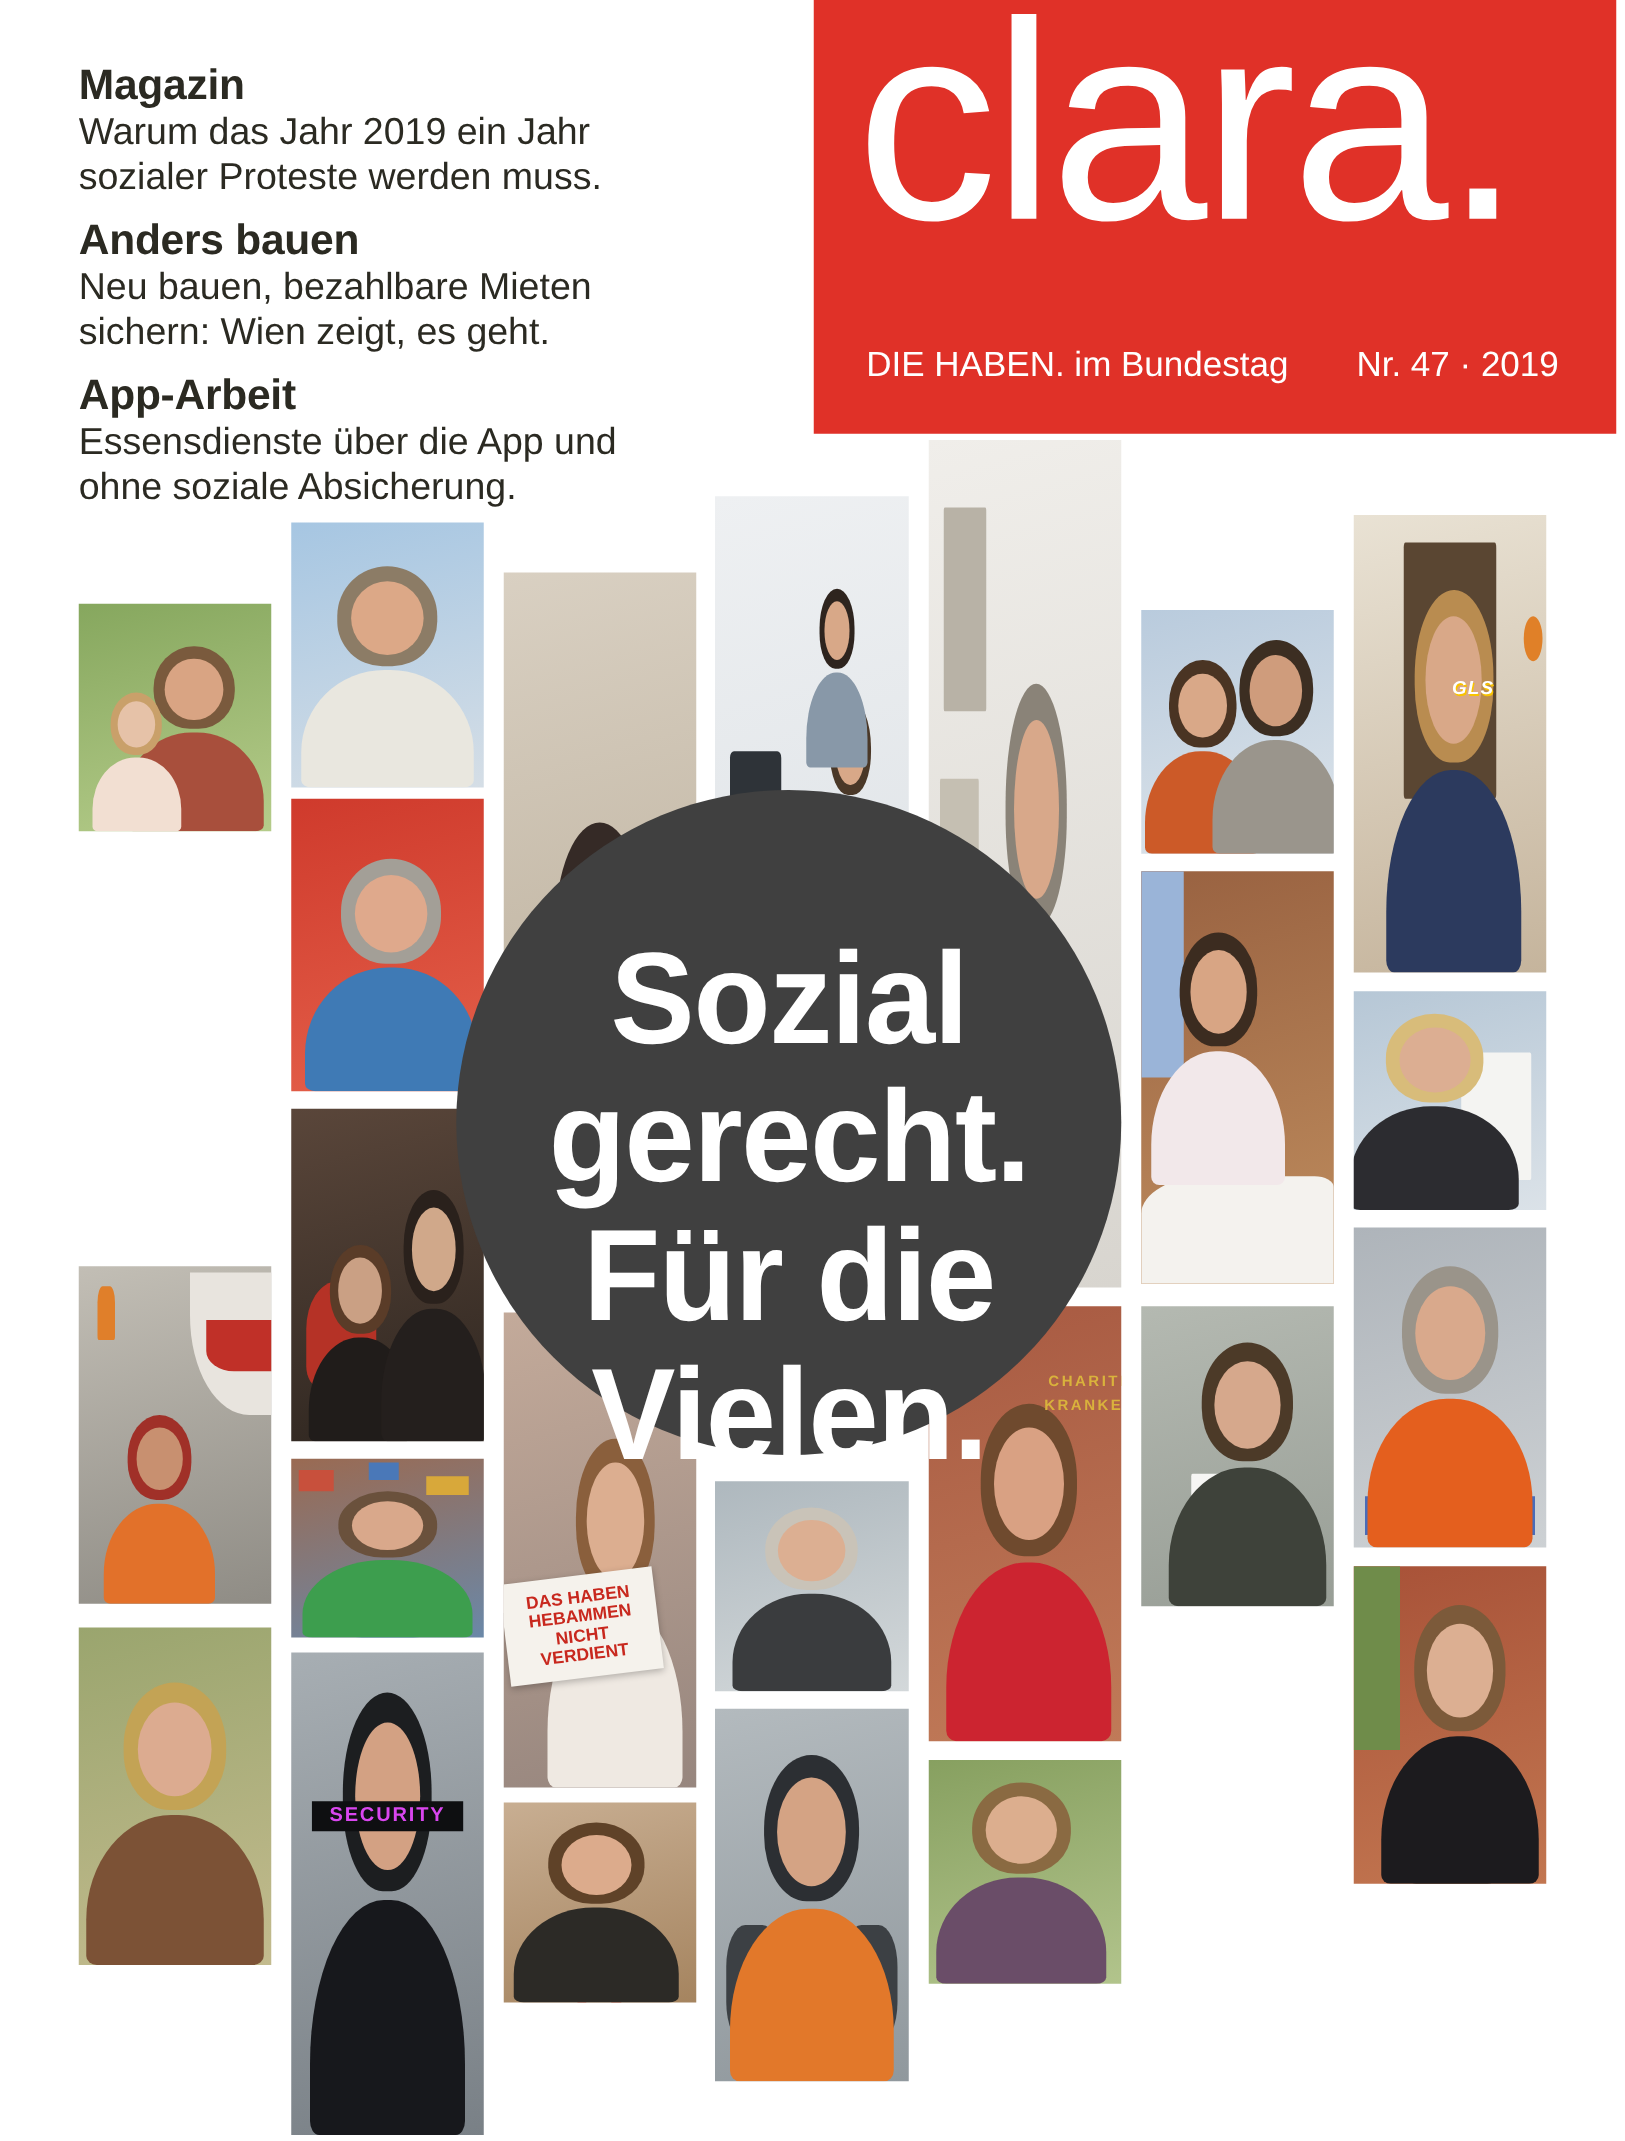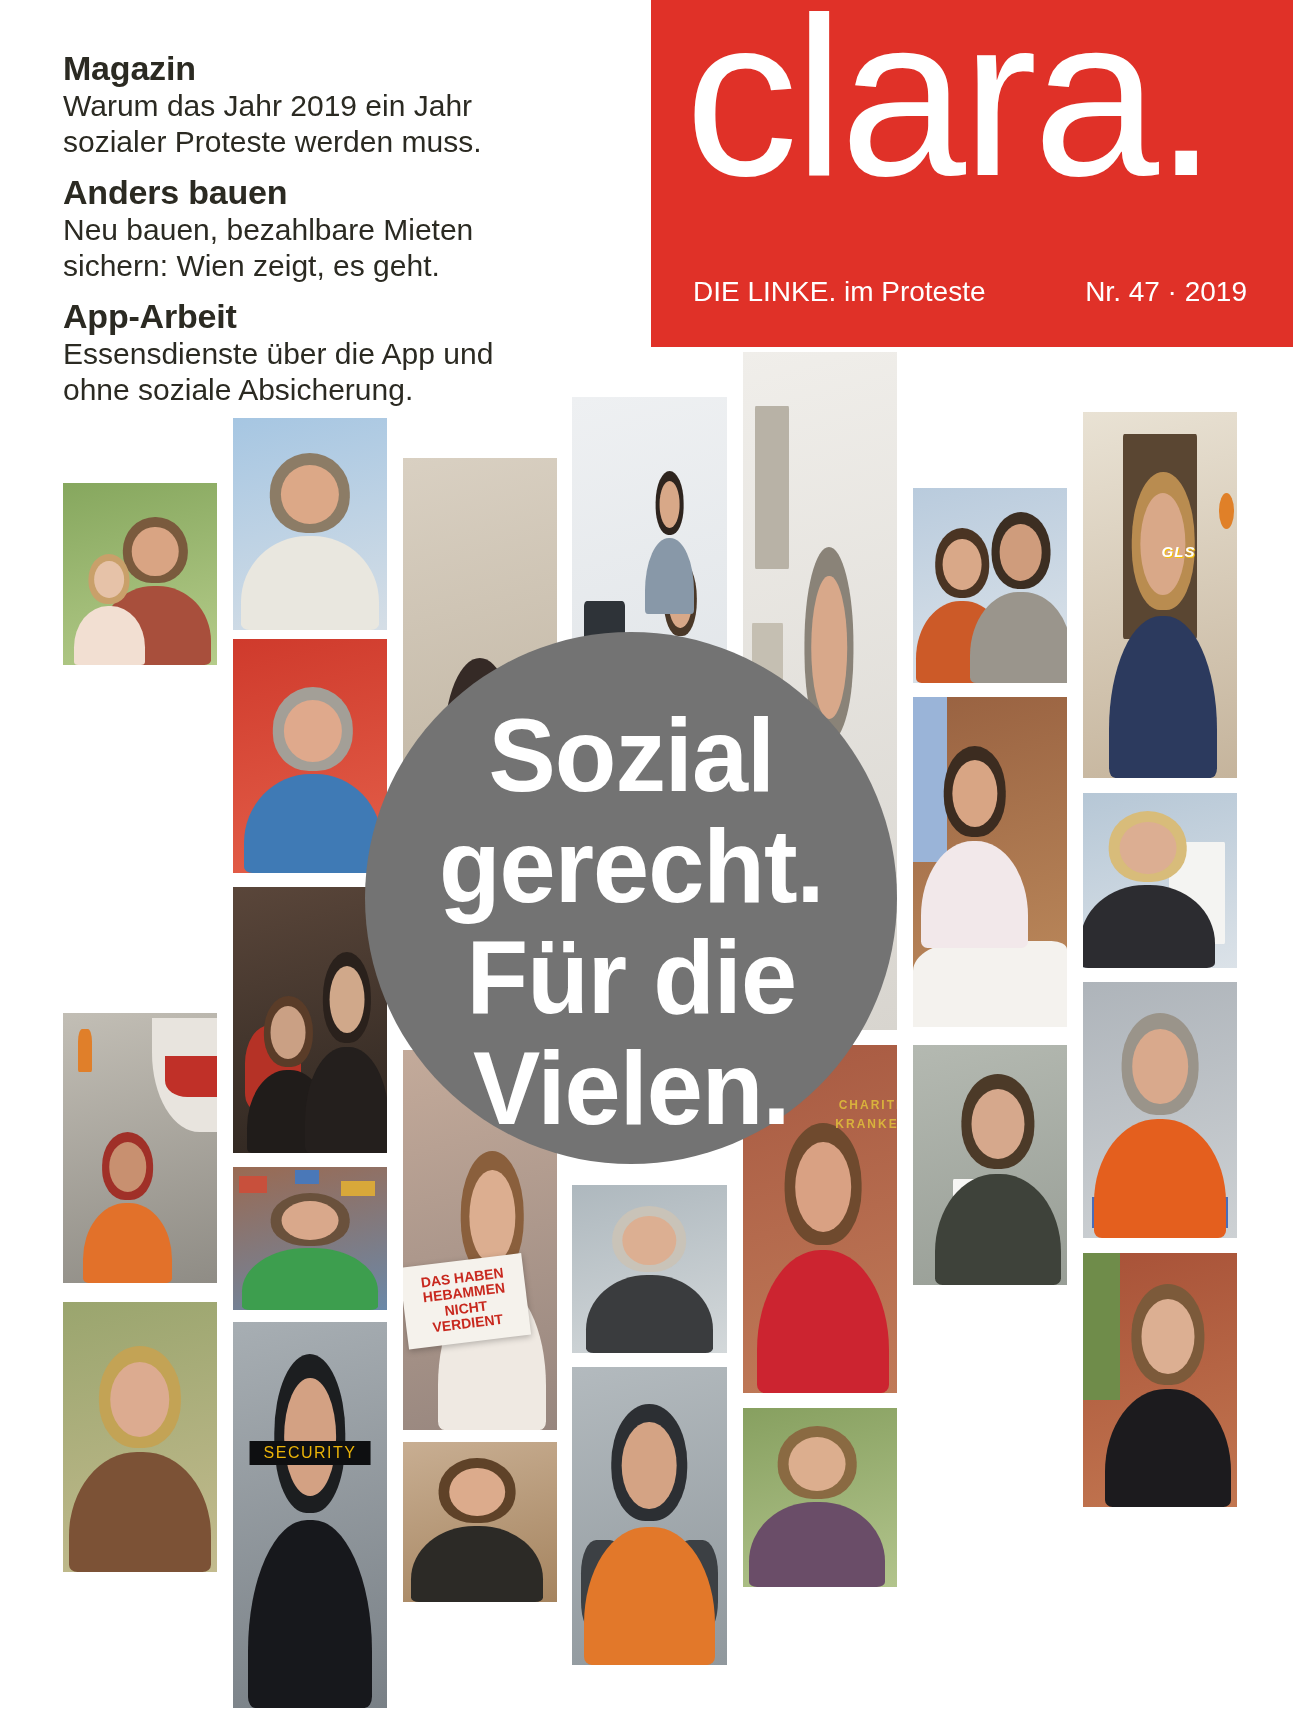--- a/index.html
+++ b/index.html
@@ -14,37 +14,37 @@
 
   
   #masthead{position:absolute;left:651px;top:0;width:642px;height:347px;background:#e03128;}
   #logo{position:absolute;left:34px;top:-28px;color:#ffffff;font-size:226px;line-height:250px;
         font-weight:normal;letter-spacing:-4px;}
   #tagline{position:absolute;left:42px;bottom:38px;color:#ffffff;font-size:28px;line-height:34px;}
   #issue{position:absolute;right:46px;bottom:38px;color:#ffffff;font-size:28px;line-height:34px;}
 
   
   #claim{position:absolute;left:365px;top:632px;width:532px;height:532px;border-radius:50%;
-         background:#737373;z-index:5;display:flex;align-items:center;justify-content:center;}
+         background:#404040;z-index:5;display:flex;align-items:flex-end;justify-content:center;}
   #claim-text{color:#ffffff;font-weight:bold;font-size:104px;line-height:111px;text-align:center;
               transform:translateY(24px) scaleX(0.97);letter-spacing:-1px;}
 
   
   #collage{position:absolute;left:0;top:0;width:1300px;height:1713px;}
   .tile{position:absolute;overflow:hidden;z-index:1;}
   .accent{position:absolute;z-index:1;}
   .person{position:absolute;z-index:2;}
   .p-hair{position:absolute;left:50%;top:-2%;width:58%;height:46%;transform:translateX(-50%);
           border-radius:50% 50% 45% 45%;}
   .p-head{position:absolute;left:50%;top:5%;width:42%;height:34%;transform:translateX(-50%);
           border-radius:50%;}
   .p-torso{position:absolute;left:0;bottom:0;width:100%;height:54%;
            border-radius:48% 48% 6% 6% / 70% 70% 6% 6%;}
   .plabel{position:absolute;z-index:3;white-space:pre-line;text-align:center;}
-  .label-security{color:#eab308;background:#0e0f11;font-weight:normal;font-size:16px;
+  .label-security{color:#d946ef;background:#0e0f11;font-weight:bold;font-size:16px;
                   letter-spacing:1.5px;padding:3px 14px;}
   .label-verdi{color:#ffffff;background:#d02c28;font-weight:bold;font-size:13px;padding:3px 6px;
                border-radius:2px;}
   .label-placard{color:#c8281e;background:#f5f2ec;font-weight:bold;font-size:14px;line-height:1.1;
                  padding:10px 6px;width:72%;box-shadow:0 2px 6px rgba(0,0,0,0.25);}
   .label-bus{color:#8ee03c;background:#16262e;font-family:"DejaVu Sans Mono",monospace;
              font-weight:bold;font-size:26px;letter-spacing:3px;padding:2px 12px;}
   .label-gls{color:#ffffff;font-weight:bold;font-style:italic;font-size:15px;letter-spacing:1px;
              text-shadow:1px 1px 0 #f8c300;}
   .label-charite{color:#d9b23c;font-weight:bold;font-size:12px;letter-spacing:2px;line-height:1.6;}
@@ -305,21 +305,21 @@
     </div>
     <div class="teaser">
       <div class="t-title">App-Arbeit</div>
       <div class="t-body">Essensdienste über die App und ohne soziale Absicherung.</div>
     </div>
   </div>
 
   <div id="masthead">
     <div id="logo">clara.</div>
     <div id="tagline">
-      <div>DIE LINKE. im Proteste</div>
+      <div>DIE HABEN. im Bundestag</div>
     </div>
     <div id="issue">Nr. 47 · 2019</div>
   </div>
 
   <div id="claim">
     <div id="claim-text">
       <div>Sozial</div>
       <div>gerecht.</div>
       <div>Für die</div>
       <div>Vielen.</div>

